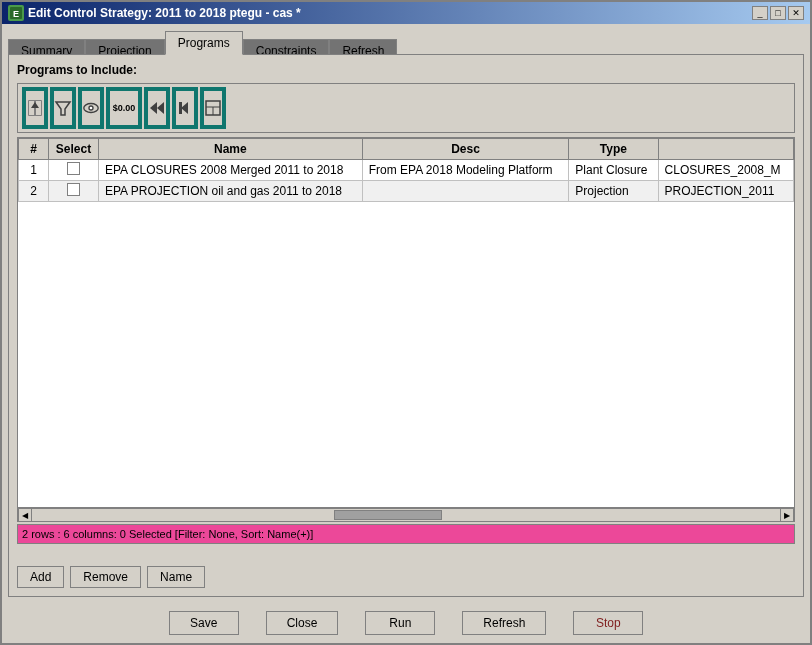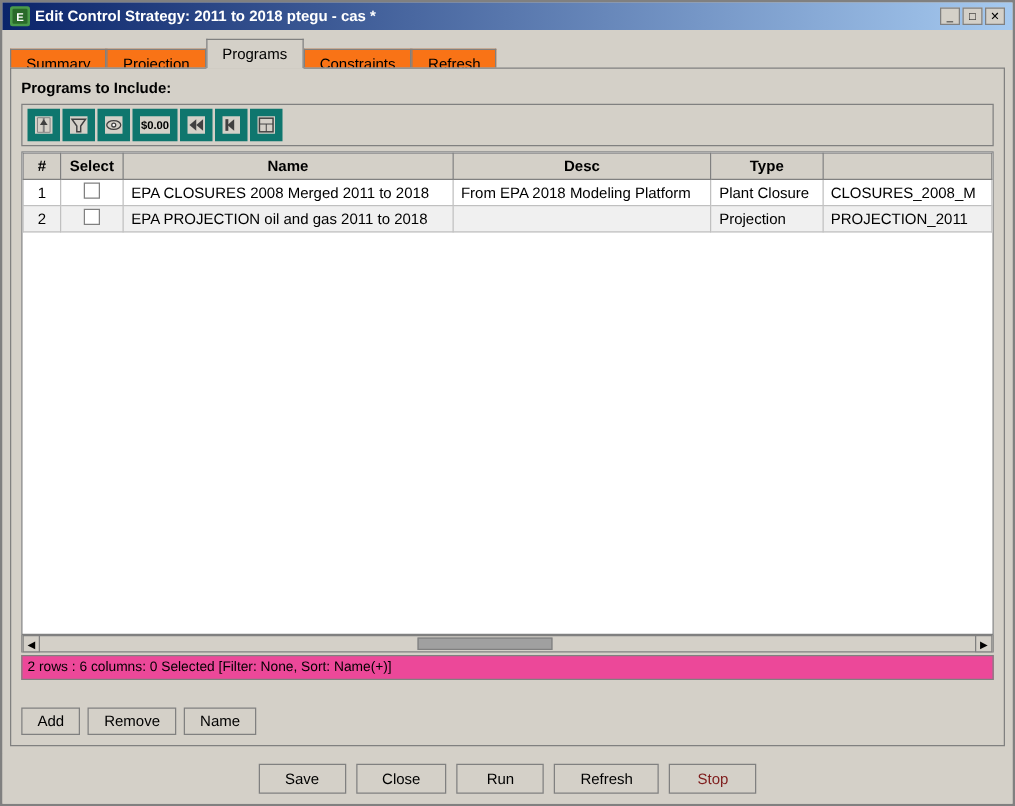--- a/index.html
+++ b/index.html
@@ -89,21 +89,21 @@
       top: 1px;
     }
     .tab.active {
       background: #d4d0c8;
       border-bottom: 1px solid #d4d0c8;
       z-index: 2;
       font-weight: normal;
       text-align: right;
     }
     .tab:not(.active) {
-      background: #f97316;
+      background: #737373;
       top: 9px;
     }
     .panel {
       flex: 1;
       background: #d4d0c8;
       border: 1px solid #808080;
       padding: 8px;
       display: flex;
       flex-direction: column;
       z-index: 1;
@@ -117,23 +117,23 @@
       border: 1px solid #808080;
       background: #d4d0c8;
       padding: 3px 4px;
       display: flex;
       align-items: center;
       gap: 2px;
       margin-bottom: 4px;
     }
     .toolbar-btn {
       width: 26px;
-      height: 26px;
-      background: #d4d0c8;
-      border: 6px solid #0f766e;
+      height: 42px;
+      background: #d4d0c8;
+      border: 4px solid #0f766e;
       display: flex;
       align-items: center;
       justify-content: center;
       cursor: pointer;
       font-size: 13px;
     }
     .table-container {
       flex: 1;
       overflow: auto;
       border: 1px solid #808080;
@@ -229,21 +229,21 @@
     .action-btn {
       padding: 3px 12px;
       background: #d4d0c8;
       border: 1px solid #808080;
       cursor: pointer;
       font-size: 12px;
     }
     .bottom-bar {
       display: flex;
       justify-content: center;
-      gap: 8px;
+      gap: 27px;
       padding: 8px 0;
       background: #d4d0c8;
       flex-shrink: 0;
     }
     .bottom-btn {
       padding: 4px 20px;
       background: #d4d0c8;
       border: 1px solid #808080;
       cursor: pointer;
       font-size: 12px;

